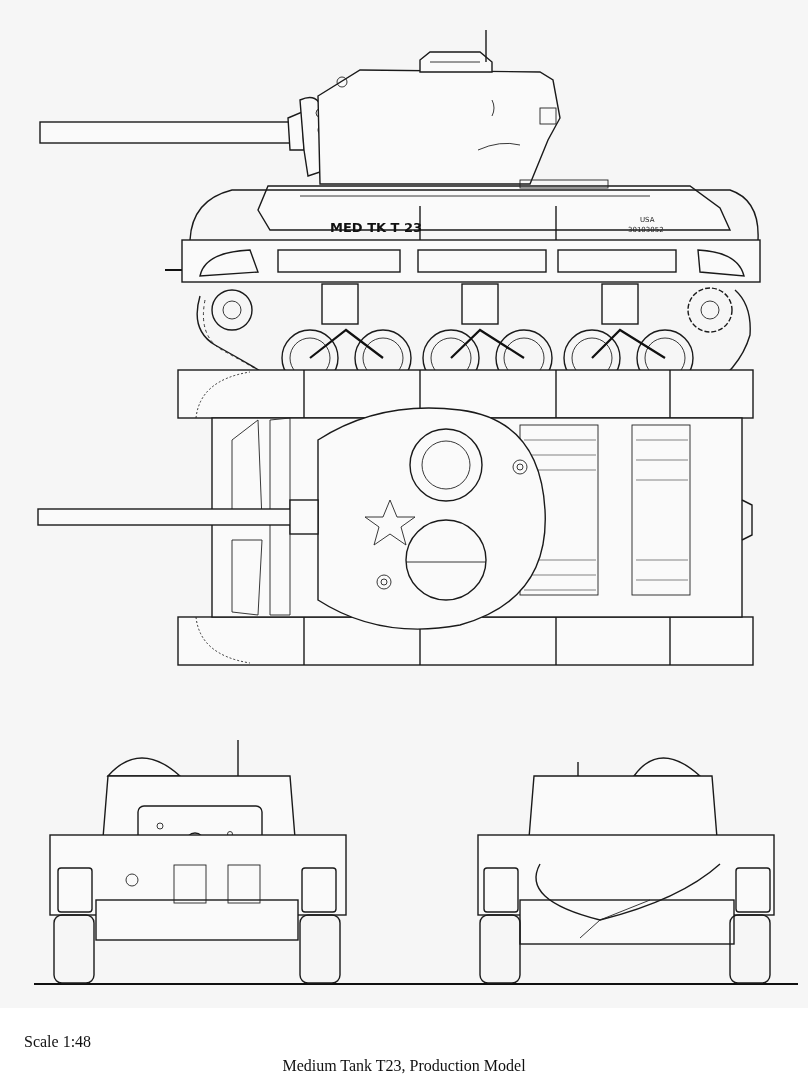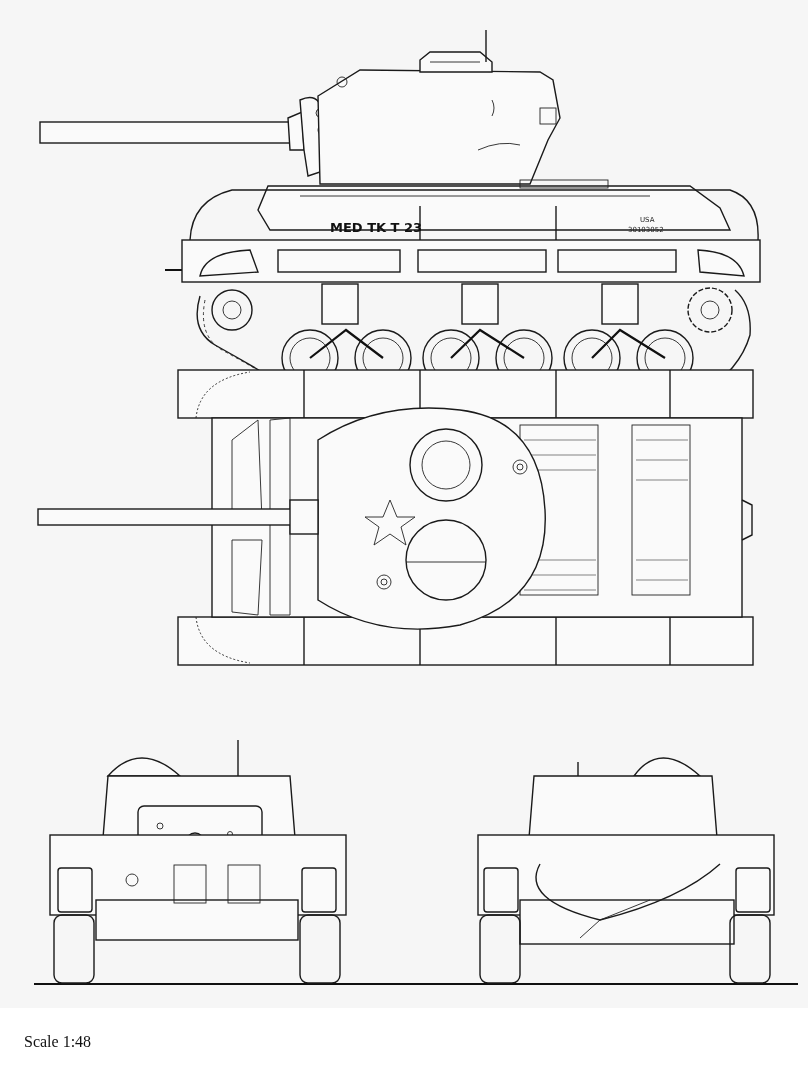--- a/index.html
+++ b/index.html
@@ -187,13 +187,14 @@
       <rect x="484" y="868" width="34" height="44" rx="3" class="stroke"></rect>
       <rect x="736" y="868" width="34" height="44" rx="3" class="stroke"></rect>
       <rect x="480" y="915" width="40" height="68" rx="8" class="stroke"></rect>
       <rect x="730" y="915" width="40" height="68" rx="8" class="stroke"></rect>
       <path d="M540 864 Q520 900 600 920 Q680 900 720 864" class="stroke"></path>
       <path d="M600 920 L580 938 M600 920 L650 900" class="thin"></path>
     </g>
   </svg>
 
   <div class="scale">Scale  1:48</div>
+  <div class="title">Medium Tank T23, Production Model</div>
 </div>
 
 </body></html>

